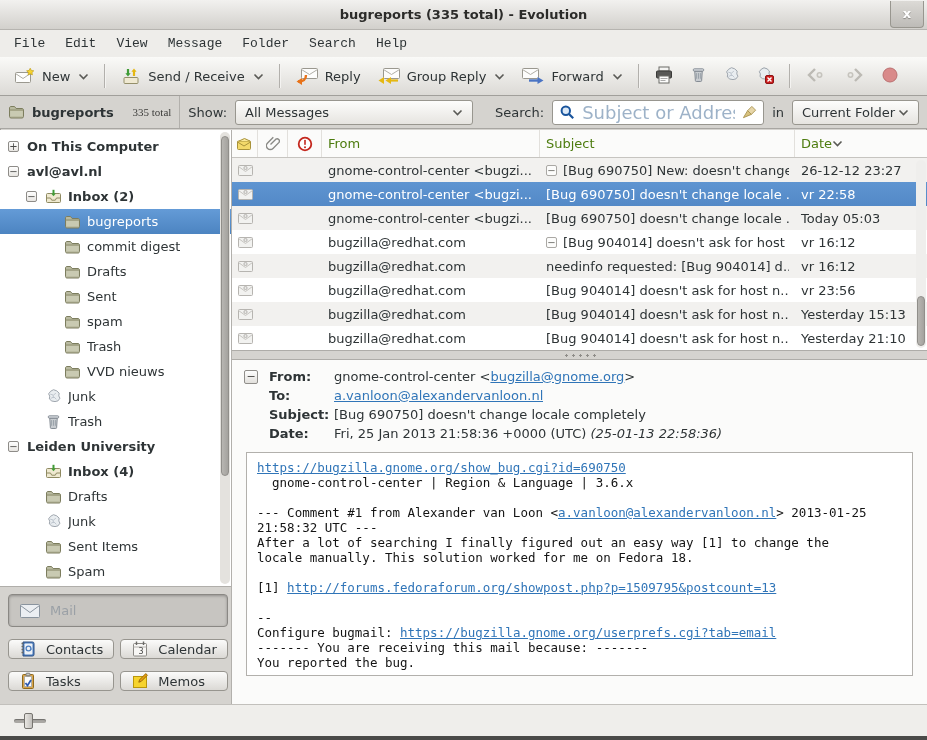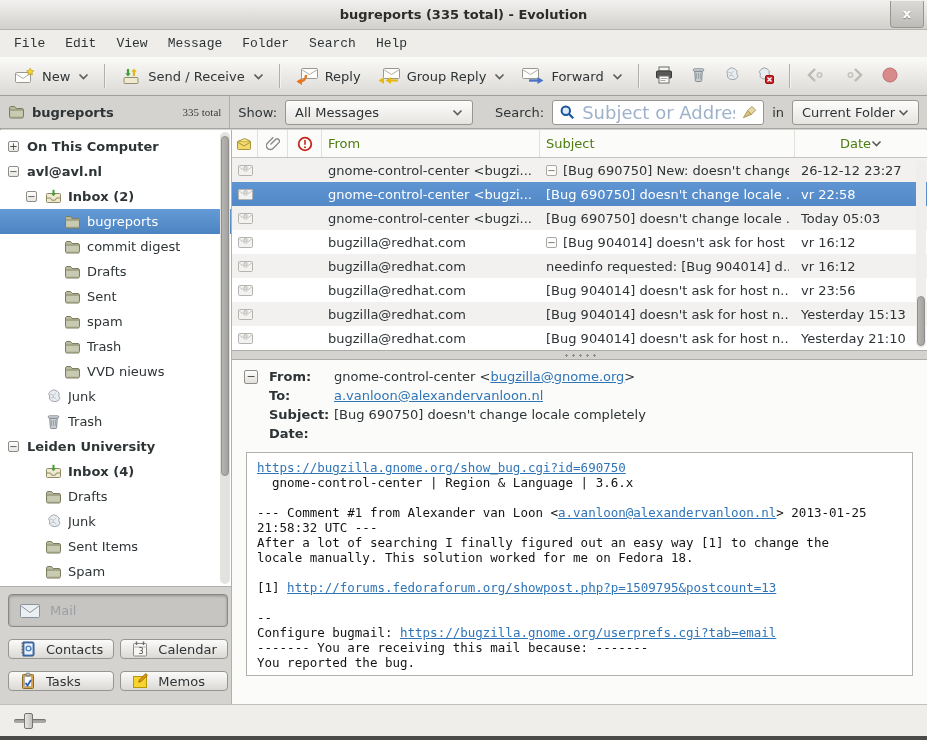--- a/index.html
+++ b/index.html
@@ -35,21 +35,21 @@
   .filterbar{height:33px;display:flex;background:#d5d3cf;border-bottom:1px solid #a8a6a2;}
   .fb-left{width:232px;border-right:1px solid #b2b0ac;display:flex;align-items:center;
     gap:7px;padding:0 8px;}
   .fb-name{font-weight:bold;flex:1;}
   .fb-total{font-size:11px;color:#3c3c3a;font-family:Liberation Serif, serif;}
   .fb-right{flex:1;display:flex;align-items:center;padding:0 8px;gap:8px;}
   .fb-label{color:#2e3436;}
   .combo{display:flex;align-items:center;justify-content:space-between;height:25px;
     padding:0 9px;background:linear-gradient(#fdfdfc,#e6e4e0);border:1px solid #98968f;
     border-radius:3px;}
-  .combo-show{width:188px;margin-right:14px;}
+  .combo-show{width:238px;margin-right:14px;}
   .combo-scope{width:127px;}
   .search-entry{display:flex;align-items:center;gap:5px;height:25px;width:212px;
     background:#fff;border:1px solid #98968f;border-radius:3px;padding:0 6px;}
   .search-entry input{border:none;outline:none;flex:1;min-width:0;font-size:18px;
     font-family:"DejaVu Sans",sans-serif;background:transparent;color:#2e3436;}
   .search-entry input::placeholder{color:#9db2c8;}
 
   
   .main{position:absolute;top:130px;left:0;right:0;height:574px;display:flex;}
 
@@ -77,21 +77,21 @@
     color:#2e3436;}
   .sw-btn.wide{grid-column:1/3;height:33px;}
   .sw-btn.active{background:#c7c5c1;box-shadow:inset 0 1px 3px rgba(0,0,0,.28);
     border-color:#8a8884;color:#9aa0a6;}
 
   
   .content{position:relative;flex:1;display:flex;flex-direction:column;background:#fff;}
   .list-header{height:28px;display:grid;grid-template-columns:26px 30px 34px 218px 1fr 132px;
     align-items:center;background:#fbfbfa;border-bottom:1px solid #c6c4c0;color:#4d7c0f;}
   .hc{height:100%;display:flex;align-items:center;padding:0 6px;border-right:1px solid #e2e0dc;}
-  .hc:last-child{border-right:none;justify-content:center;}
+  .hc:last-child{border-right:none;justify-content:flex-start;}
   .hc-i{justify-content:center;padding:0;}
   .rows{height:192px;overflow:hidden;background:#fff;}
   .mrow{display:grid;grid-template-columns:26px 30px 34px 218px 1fr 132px;
     align-items:center;height:24px;}
   .mrow:nth-child(odd){background:#f2f1ef;}
   .mrow.selected{background:linear-gradient(#5f95d1,#5389c7);color:#fff;}
   .cell{overflow:hidden;white-space:nowrap;padding:0 6px;}
   .cell-i{display:flex;justify-content:center;padding:0;}
   .tcol{width:11px;height:11px;flex:none;border:1px solid #aaa8a4;border-radius:2px;
     background:#fcfcfb;font-size:10px;line-height:9px;text-align:center;color:#6a6a66;
@@ -769,20 +769,21 @@
             <div class="hrow">
               <span class="hlabel">To:</span>
               <span class="hval"><a class="plink">a.vanloon@alexandervanloon.nl</a></span>
             </div>
             <div class="hrow">
               <span class="hlabel">Subject:</span>
               <span class="hval">[Bug 690750] doesn't change locale completely</span>
             </div>
             <div class="hrow">
               <span class="hlabel">Date:</span>
+              <span class="hval"><span>Fri, 25 Jan 2013 21:58:36 +0000 (UTC) </span><i>(25-01-13 22:58:36)</i></span>
             </div>
           </div>
         </div>
         <div class="pbody" id="pbody">
             <div class="bline"><a class="blink">https://bugzilla.gnome.org/show_bug.cgi?id=690750</a></div>
             <div class="bline"><span>  gnome-control-center | Region &amp; Language | 3.6.x</span></div>
             <div class="bline"><span></span></div>
             <div class="bline"><span>--- Comment #1 from Alexander van Loon &lt;</span><a class="blink">a.vanloon@alexandervanloon.nl</a><span>&gt; 2013-01-25</span></div>
             <div class="bline"><span>21:58:32 UTC ---</span></div>
             <div class="bline"><span>After a lot of searching I finally figured out an easy way [1] to change the</span></div>

